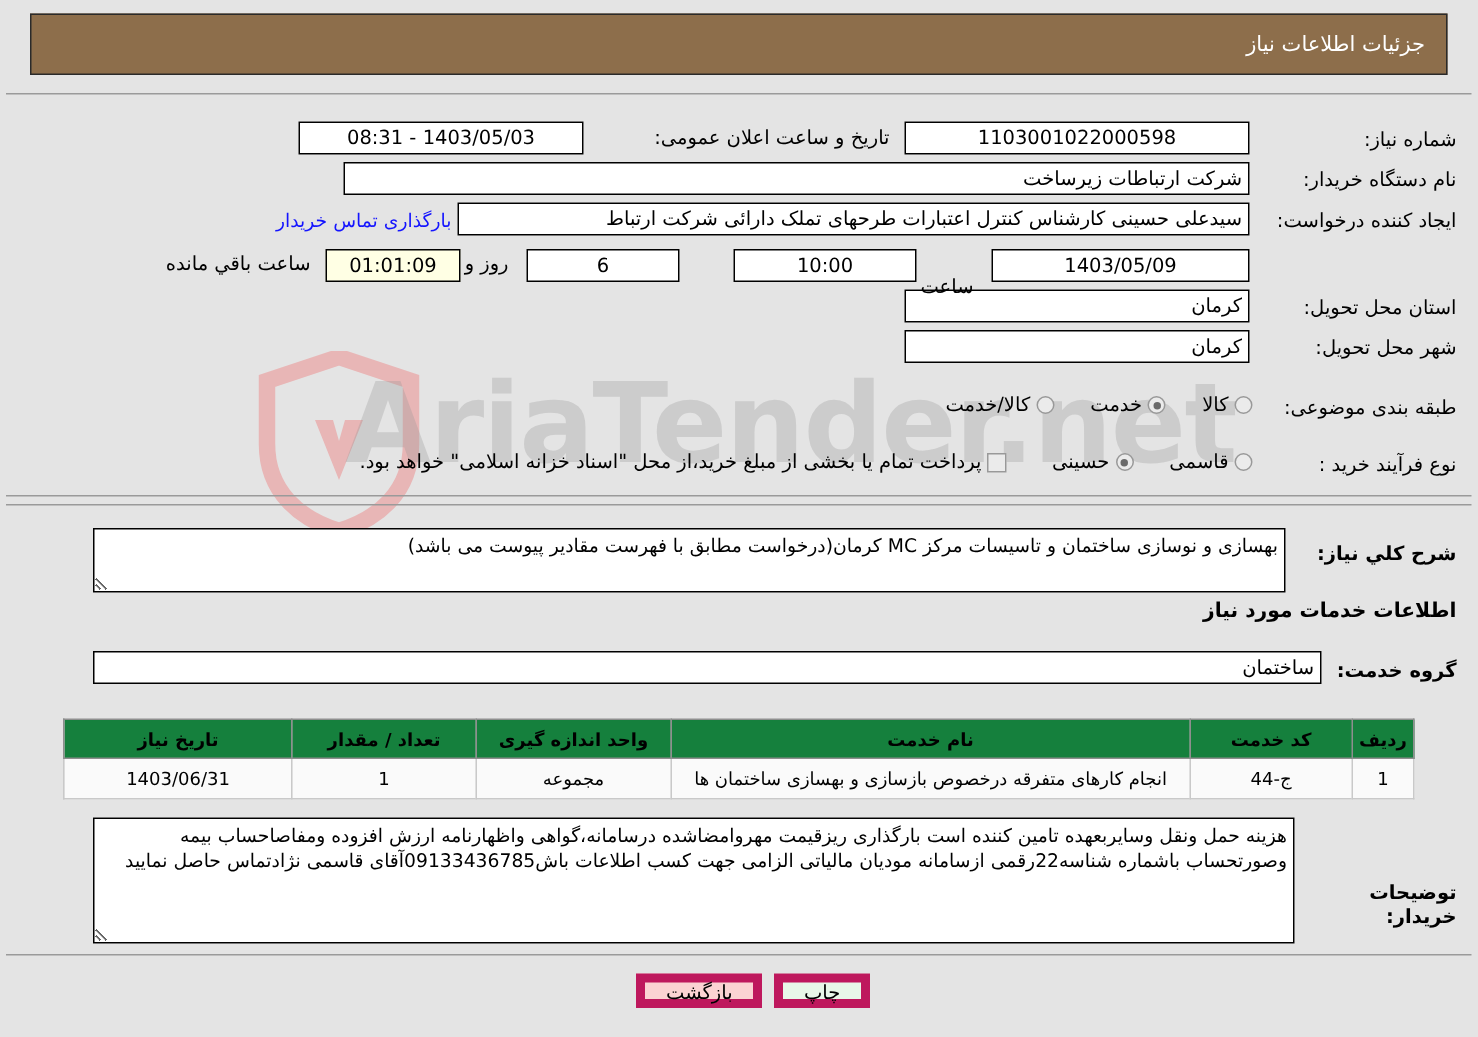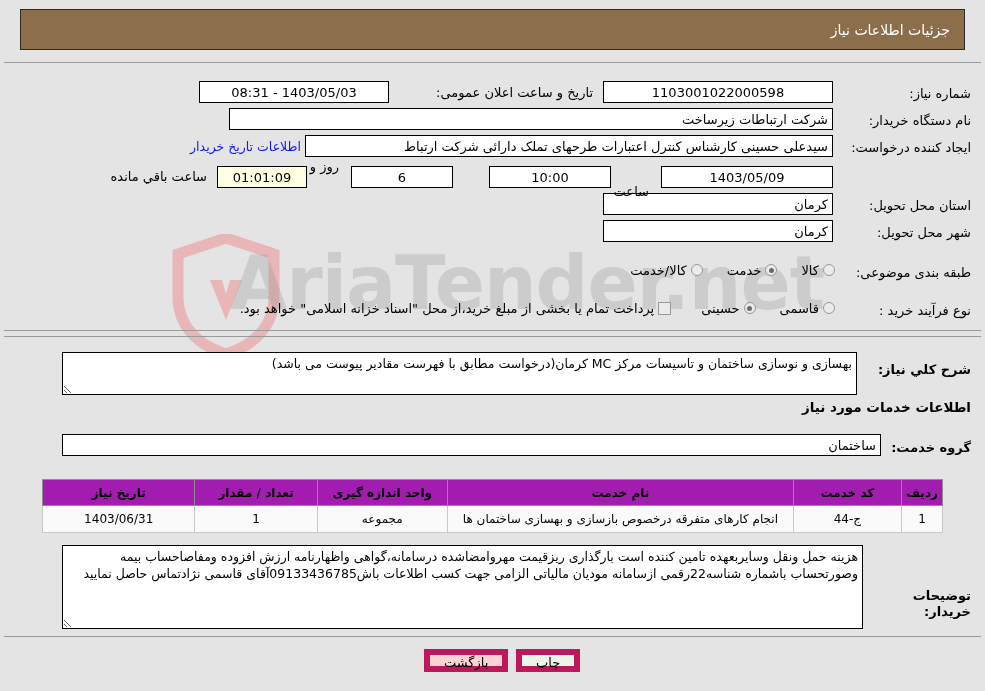--- a/index.html
+++ b/index.html
@@ -171,21 +171,21 @@
   
   table.grid {
     position: absolute;
     left: 42px; top: 479px;
     width: 901px;
     border-collapse: collapse;
     font-size: 12px;
     z-index: 2;
   }
   table.grid th {
-    background: #a21caf;
+    background: #15803d;
     border: 1px solid #8e8e8e;
     height: 26px;
     font-weight: bold;
     color: #000;
     padding: 0 4px;
   }
   table.grid td {
     background: #fafafa;
     border: 1px solid #c9c9c9;
     height: 27px;
@@ -229,27 +229,27 @@
   <div class="lbl-col" style="top:86px;">شماره نیاز:</div>
   <input class="fld center" style="position: absolute; right: 152px; top: 81px; width: 230px;" readonly="" value="1103001022000598">
   <div class="lbl" style="position:absolute; right:392px; top:85px; z-index:2;">تاریخ و ساعت اعلان عمومی:</div>
   <input class="fld center" style="position: absolute; right: 596px; top: 81px; width: 190px;" readonly="" value="1403/05/03 - 08:31">
 
   <div class="lbl-col" style="top:113px;">نام دستگاه خریدار:</div>
   <input class="fld" style="position: absolute; right: 152px; top: 108px; width: 604px;" readonly="" value="شرکت ارتباطات زیرساخت">
 
   <div class="lbl-col" style="top:140px;">ایجاد کننده درخواست:</div>
   <input class="fld" style="position: absolute; right: 152px; top: 135px; width: 528px;" readonly="" value="سیدعلی حسینی کارشناس کنترل اعتبارات طرحهای تملک دارائی شرکت ارتباط">
-  <a class="link" style="position:absolute; right:684px; top:139px; z-index:2;">اطلاعات تاریخ خریدار</a>
+  <a class="link" style="position:absolute; right:684px; top:139px; z-index:2;">بارگذاری تماس خریدار</a>
 
   <input class="fld center" style="position: absolute; right: 152px; top: 166px; width: 172px;" readonly="" value="1403/05/09">
   <span class="inline-lbl" style="position:absolute; right:330px; top:184px; z-index:2;">ساعت</span>
   <input class="fld center" style="position: absolute; right: 374px; top: 166px; width: 122px;" readonly="" value="10:00">
   <input class="fld center" style="position: absolute; right: 532px; top: 166px; width: 102px;" readonly="" value="6">
-  <span class="inline-lbl" style="position:absolute; right:640px; top:159px; z-index:2;">روز و</span>
+  <span class="inline-lbl" style="position:absolute; right:640px; top:169px; z-index:2;">روز و</span>
   <input class="fld center cream" style="position: absolute; right: 678px; top: 166px; width: 90px;" readonly="" value="01:01:09">
   <span class="inline-lbl" style="position:absolute; right:772px; top:169px; z-index:2;">ساعت باقي مانده</span>
 
   <div class="lbl-col" style="top:198px;">استان محل تحویل:</div>
   <input class="fld" style="position: absolute; right: 152px; top: 193px; width: 230px;" readonly="" value="کرمان">
 
   <div class="lbl-col" style="top:225px;">شهر محل تحویل:</div>
   <input class="fld" style="position: absolute; right: 152px; top: 220px; width: 230px;" readonly="" value="کرمان">
 
   <div class="lbl-col" style="top:265px;">طبقه بندی موضوعی:</div>

